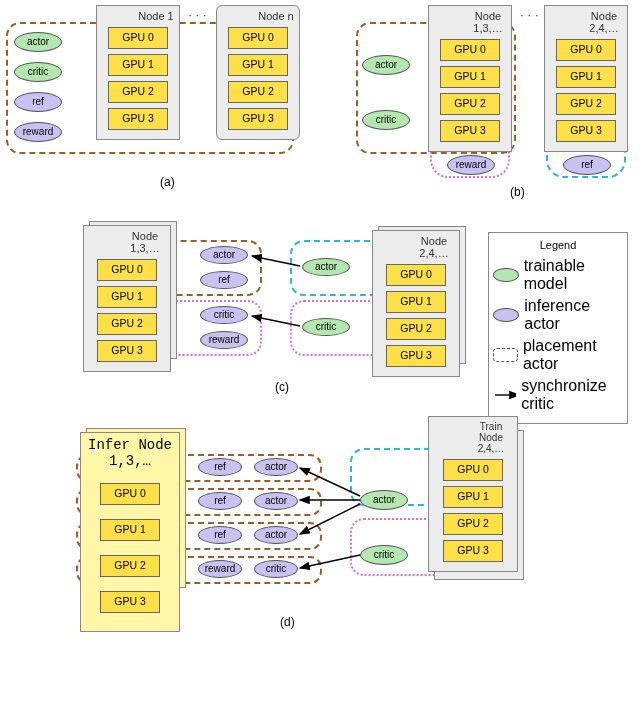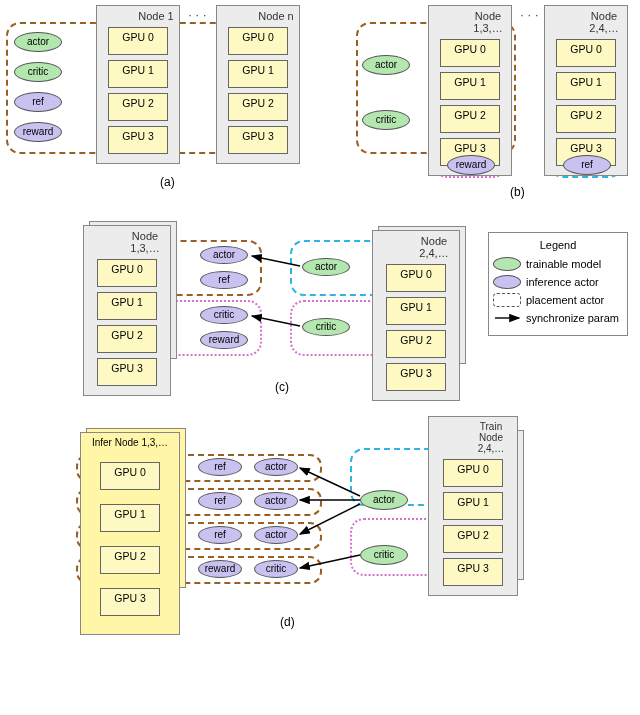--- a/index.html
+++ b/index.html
@@ -21,24 +21,24 @@
     padding: 4px;
     text-align: center;
   }
   .node-box .title {
     font-size: 11px;
     margin-bottom: 4px;
     color: #333;
     margin-left: 36px;
   }
   .gpu {
-    background: #fef9c3;
+    background: #fde047;
     border: 1px solid #666;
     width: 60px;
-    height: 28px;
+    height: 22px;
     margin: 5px auto;
     font-size: 10.5px;
     line-height: 18px;
   }
   .ell {
     position: absolute;
     border: 1px solid #555;
     border-radius: 50%;
     font-size: 10px;
     line-height: 1;
@@ -61,21 +61,21 @@
   .sublabel { position: absolute; font-size: 12px; }
 
   
   .legend-box {
     position: absolute;
     border: 1px solid #888;
     width: 140px;
     padding: 6px 4px;
   }
   .legend-title { font-size: 11px; text-align: center; margin-bottom: 6px; }
-  .legend-row { display: flex; align-items: center; font-size: 11px; margin: 4px 0; gap: 5px;}
+  .legend-row { display: flex; align-items: center; font-size: 16px; margin: 4px 0; gap: 5px;}
   .legend-swatch-ell { width: 28px; height: 14px; border-radius: 50%; border:1px solid #555; }
   .legend-swatch-pg { width: 28px; height: 14px; border: 1.5px dashed #555; border-radius:4px;}
   .legend-arrow { width: 28px; height: 14px; position: relative; }
   .legend-arrow svg { width: 100%; height: 100%; }
 
   .infer-box {
     position: absolute;
     background: #fff6a8;
     border: 1px solid #888;
     padding: 4px;
@@ -96,21 +96,21 @@
   <div class="node-box" style="left:96px; top:5px; width:84px;">
     <div class="title">Node 1</div>
     <div class="gpu">GPU 0</div>
     <div class="gpu">GPU 1</div>
     <div class="gpu">GPU 2</div>
     <div class="gpu">GPU 3</div>
   </div>
 
   <span class="dots" style="left:188px; top:8px;">· · ·</span>
 
-  <div class="node-box" style="left:216px; top:5px; width:84px;">
+  <div class="node-box" style="left:216px; top:5px; width:84px;border-radius:6px;">
     <div class="title">Node n</div>
     <div class="gpu">GPU 0</div>
     <div class="gpu">GPU 1</div>
     <div class="gpu">GPU 2</div>
     <div class="gpu">GPU 3</div>
   </div>
 
   <div class="ell green" style="left:14px; top:32px; width:48px; height:20px;">
       <span>actor</span>
     </div>
@@ -231,35 +231,35 @@
     <div class="legend-row">
       <div class="legend-swatch-pg"></div>
       <span>placement actor</span>
     </div>
     <div class="legend-row">
       <div class="legend-arrow">
         <svg>
             <line x1="2" y1="7" x2="26" y2="7" stroke="#000" stroke-width="1.4" marker-end="url(#ah)"></line>
           </svg>
       </div>
-      <span>synchronize param</span>
+      <span>synchronize critic</span>
     </div>
   </div>
 
   <div class="pg brown" style="left:76px; top:454px; width:246px; height:28px; border-radius:12px;"></div>
   <div class="pg brown" style="left:76px; top:488px; width:246px; height:28px; border-radius:12px;"></div>
   <div class="pg brown" style="left:76px; top:522px; width:246px; height:28px; border-radius:12px;"></div>
   <div class="pg brown" style="left:76px; top:556px; width:246px; height:28px; border-radius:12px;"></div>
 
   <div class="pg cyan" style="left:350px; top:448px; width:168px; height:58px;"></div>
   <div class="pg pink" style="left:350px; top:518px; width:168px; height:58px;"></div>
 
   <div class="infer-box" style="left:86px; top:428px; width:100px; height:160px;"></div>
   <div class="infer-box" style="left:80px; top:432px; width:100px;">
-    <div class="title" style="font-size:10px;">Infer Node 1,3,…</div>
+    <div class="title" style="font-size:14px;font-family:Liberation Mono, monospace;">Infer Node 1,3,…</div>
     <div class="gpu" style="margin:14px auto 14px;">GPU 0</div>
     <div class="gpu" style="margin:14px auto;">GPU 1</div>
     <div class="gpu" style="margin:14px auto;">GPU 2</div>
     <div class="gpu" style="margin:14px auto;">GPU 3</div>
   </div>
 
   <div class="node-box" style="left:434px; top:430px; width:90px; height:150px;"></div>
   <div class="node-box" style="left:428px; top:416px; width:90px;">
     <div class="title" style="font-size:10px;">Train Node 2,4,…</div>
     <div class="gpu">GPU 0</div>

